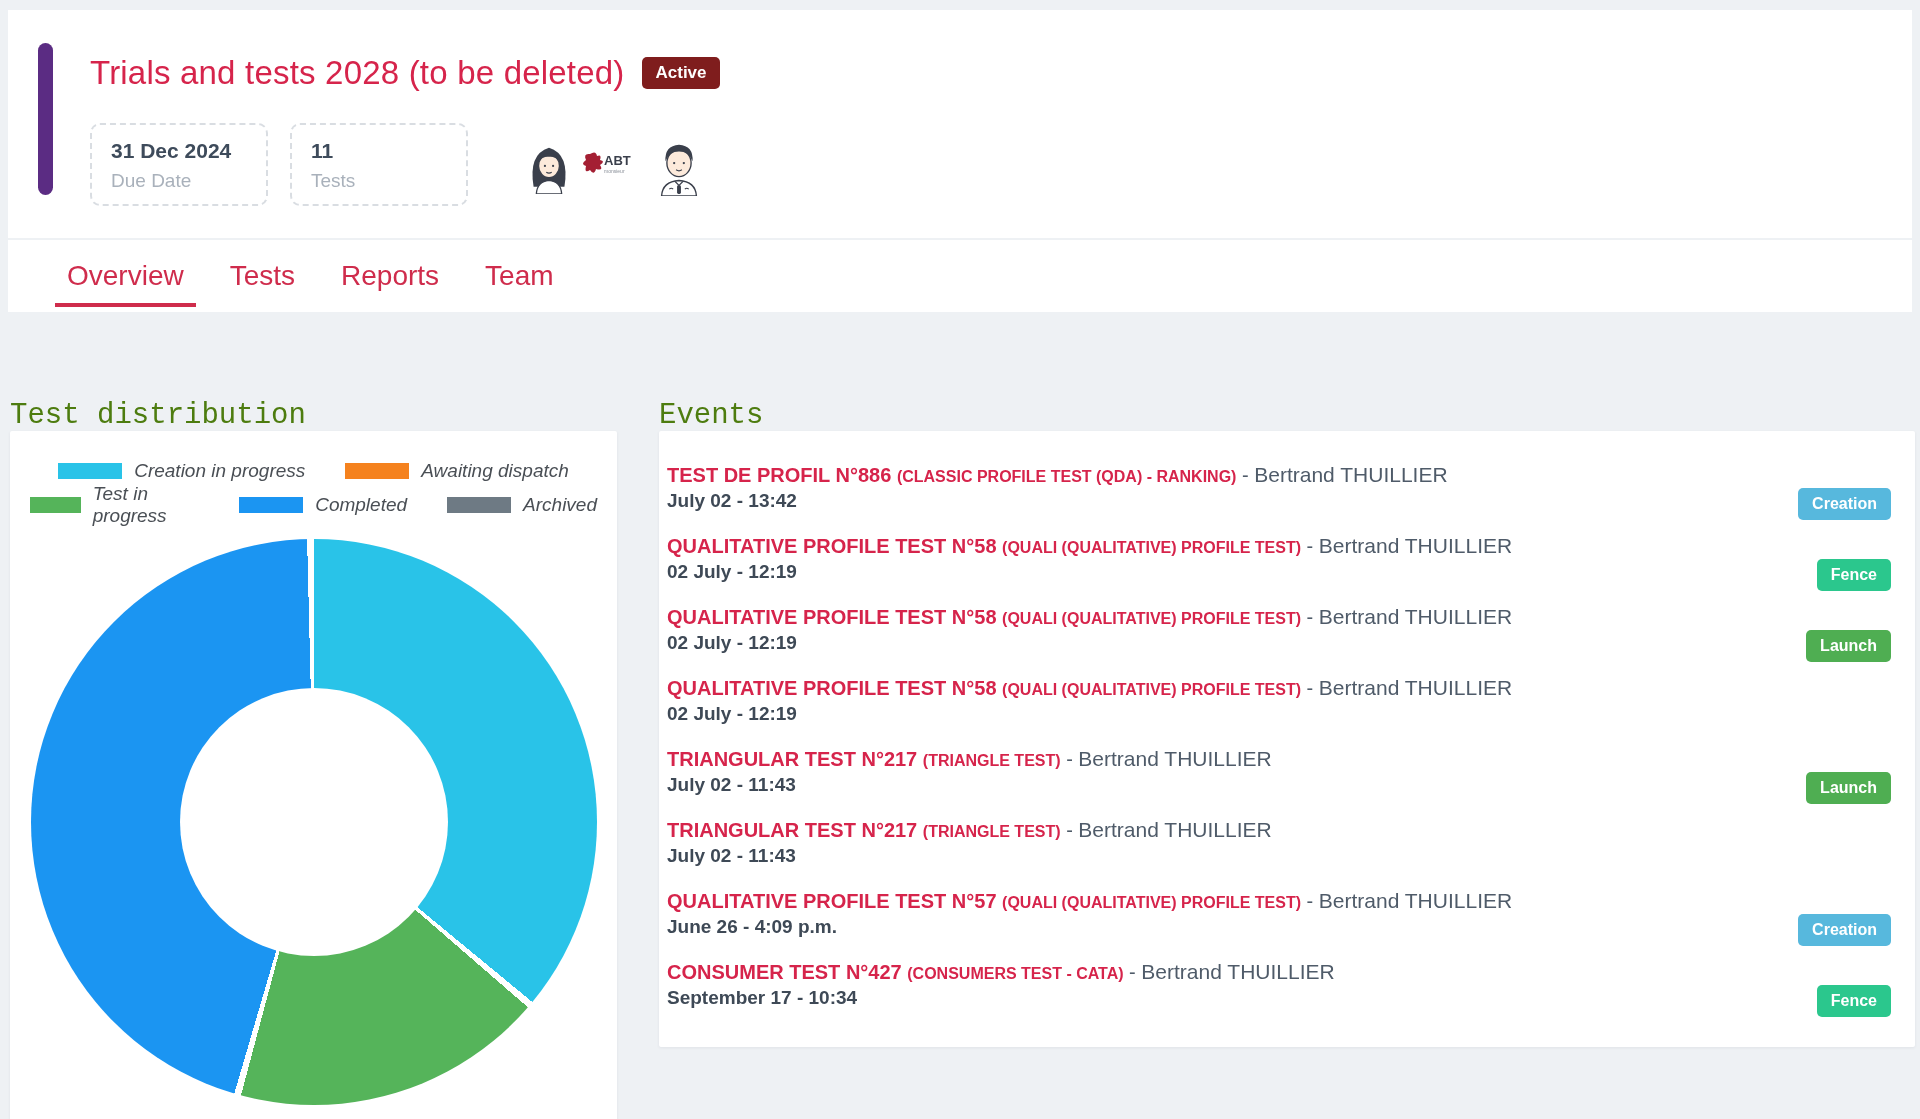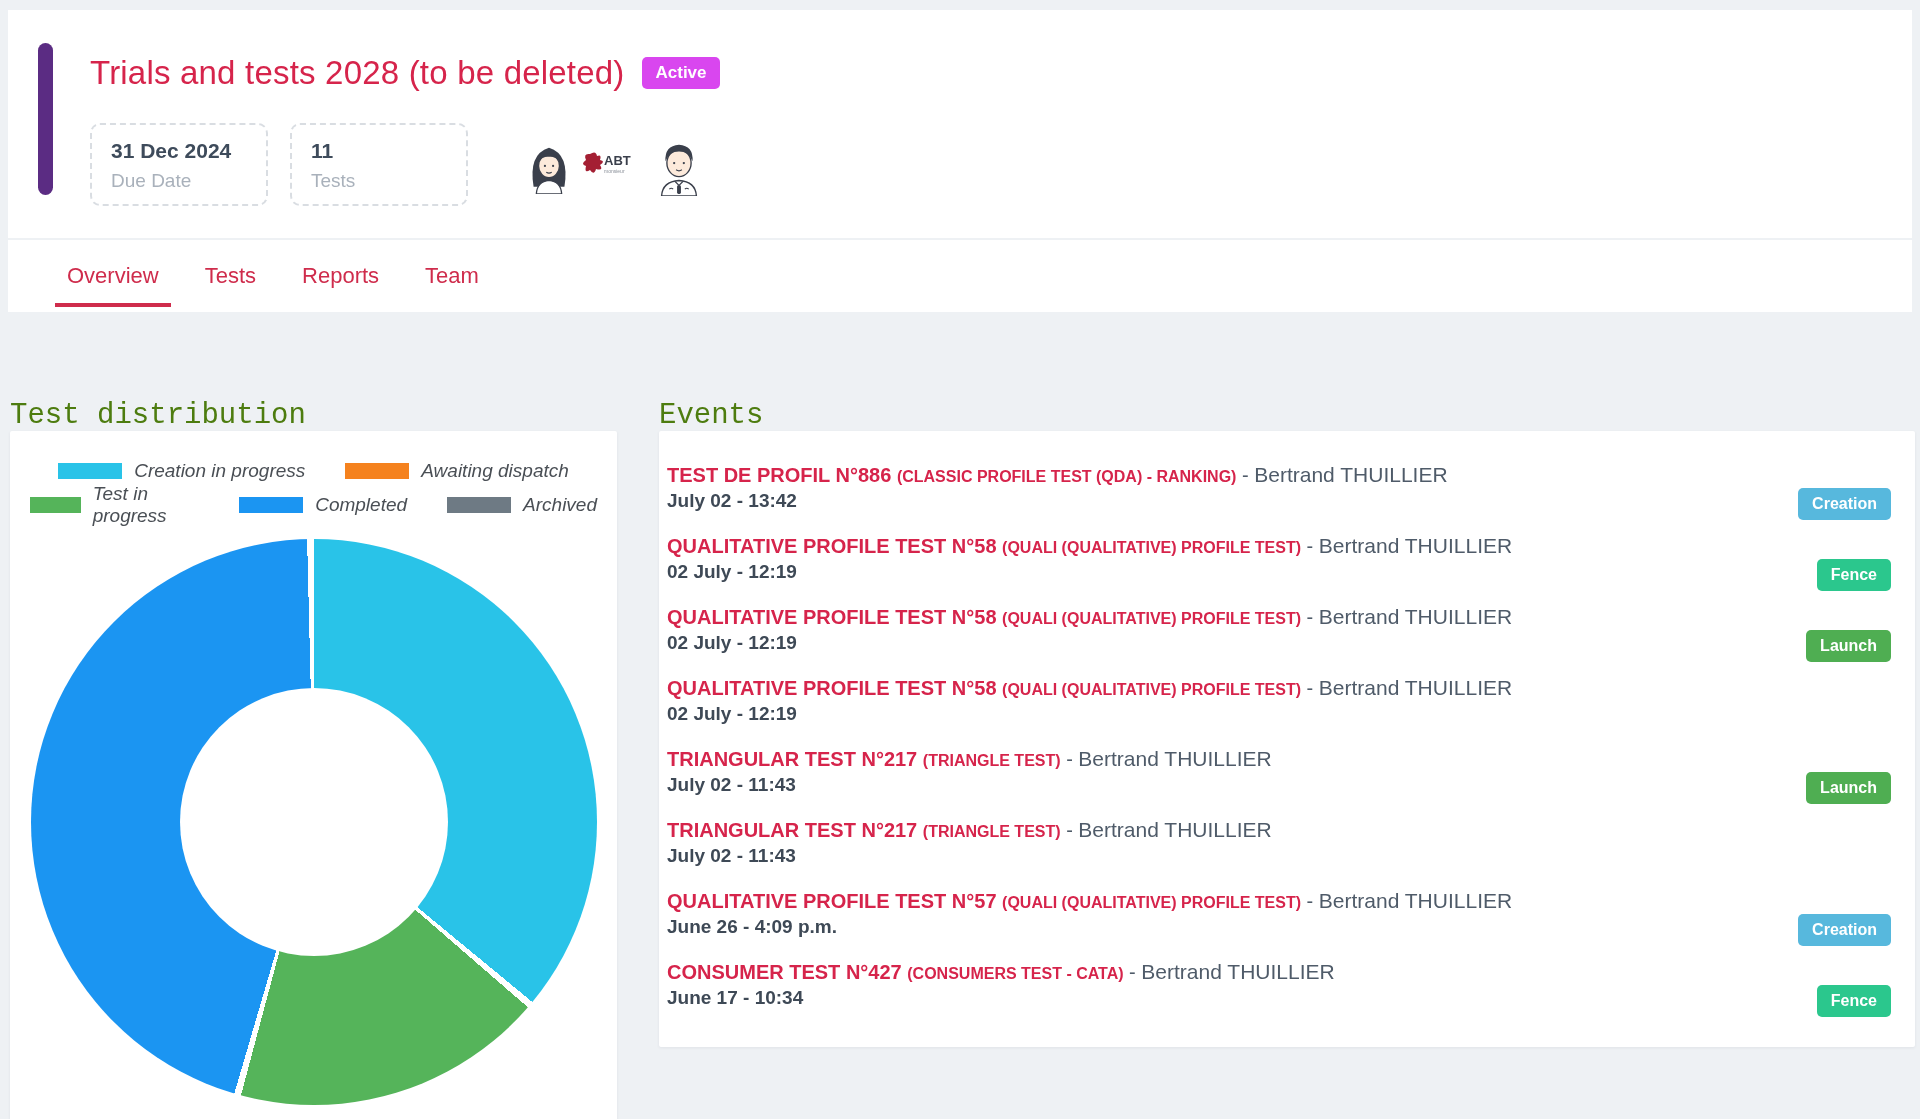--- a/index.html
+++ b/index.html
@@ -18,41 +18,41 @@
     background: #fff;
   }
   .accent-bar {
     position: absolute; left: 30px; top: 33px; width: 15px; height: 152px;
     background: #5b2c83; border-radius: 8px;
   }
   .header-body { position: absolute; left: 82px; top: 0; right: 20px; }
   .title-row { display: flex; align-items: center; margin-top: 44px; }
   .page-title { font-size: 33px; font-weight: 400; color: #d6244b; letter-spacing: 0.2px; }
   .badge-active {
-    margin-left: 18px; background: #d946ef; color: #fff; font-weight: 700;
+    margin-left: 18px; background: #7f1d1d; color: #fff; font-weight: 700;
     font-size: 17px; padding: 6px 13px; border-radius: 5px;
   }
   .stats-row { display: flex; align-items: center; margin-top: 31px; }
   .stat-card {
     width: 178px; height: 83px; border: 2px dashed #d9dde2; border-radius: 10px;
     padding: 14px 0 0 19px; margin-right: 22px; background: #fff;
   }
   .stat-value { font-size: 21px; font-weight: 700; color: #3e4b5b; }
   .stat-label { font-size: 19px; color: #a9b1bb; margin-top: 7px; }
   .avatars { display: flex; align-items: center; margin-left: 30px; }
   .avatar { display: inline-flex; }
 
   
   .tabs-bar {
     position: absolute; left: 8px; top: 240px; width: 1904px; height: 72px;
     background: #fff; display: flex; align-items: stretch; padding-left: 47px;
   }
   .tab {
     position: relative; display: flex; align-items: center;
-    padding: 0 12px; margin-right: 22px; font-size: 22px; color: #cf2c4c; cursor: pointer;
+    padding: 0 12px; margin-right: 22px; font-size: 28px; color: #cf2c4c; cursor: pointer;
   }
   .tab.active::after {
     content: ""; position: absolute; left: 0; right: 0; bottom: 5px; height: 4px;
     background: #cf2c4c;
   }
 
   
   .section-title { font-size: 29px; font-weight: 400; color: #4d7c0f; line-height: 31px; font-family: Liberation Mono, monospace; }
   .left-col  { position: absolute; left: 10px;  top: 400px; width: 607px; }
   .right-col { position: absolute; left: 659px; top: 400px; width: 1256px; }
@@ -230,19 +230,19 @@
         <div class="event-row">
           <div class="event-text">
             <div class="event-line1"><span class="event-name">QUALITATIVE PROFILE TEST N°57 </span><span class="event-type">(QUALI (QUALITATIVE) PROFILE TEST)</span><span class="event-sep"> - </span><span class="event-author">Bertrand THUILLIER</span></div>
             <div class="event-time">June 26 - 4:09 p.m.</div>
           </div>
           <span class="event-badge" style="background: rgb(87, 184, 221);">Creation</span>
         </div>
         <div class="event-row">
           <div class="event-text">
             <div class="event-line1"><span class="event-name">CONSUMER TEST N°427 </span><span class="event-type">(CONSUMERS TEST - CATA)</span><span class="event-sep"> - </span><span class="event-author">Bertrand THUILLIER</span></div>
-            <div class="event-time">June 17 - 10:34</div>
+            <div class="event-time">September 17 - 10:34</div>
           </div>
           <span class="event-badge" style="background: rgb(43, 199, 141);">Fence</span>
         </div>
       </div>
   </div>
 </div>
 
 </body></html>

